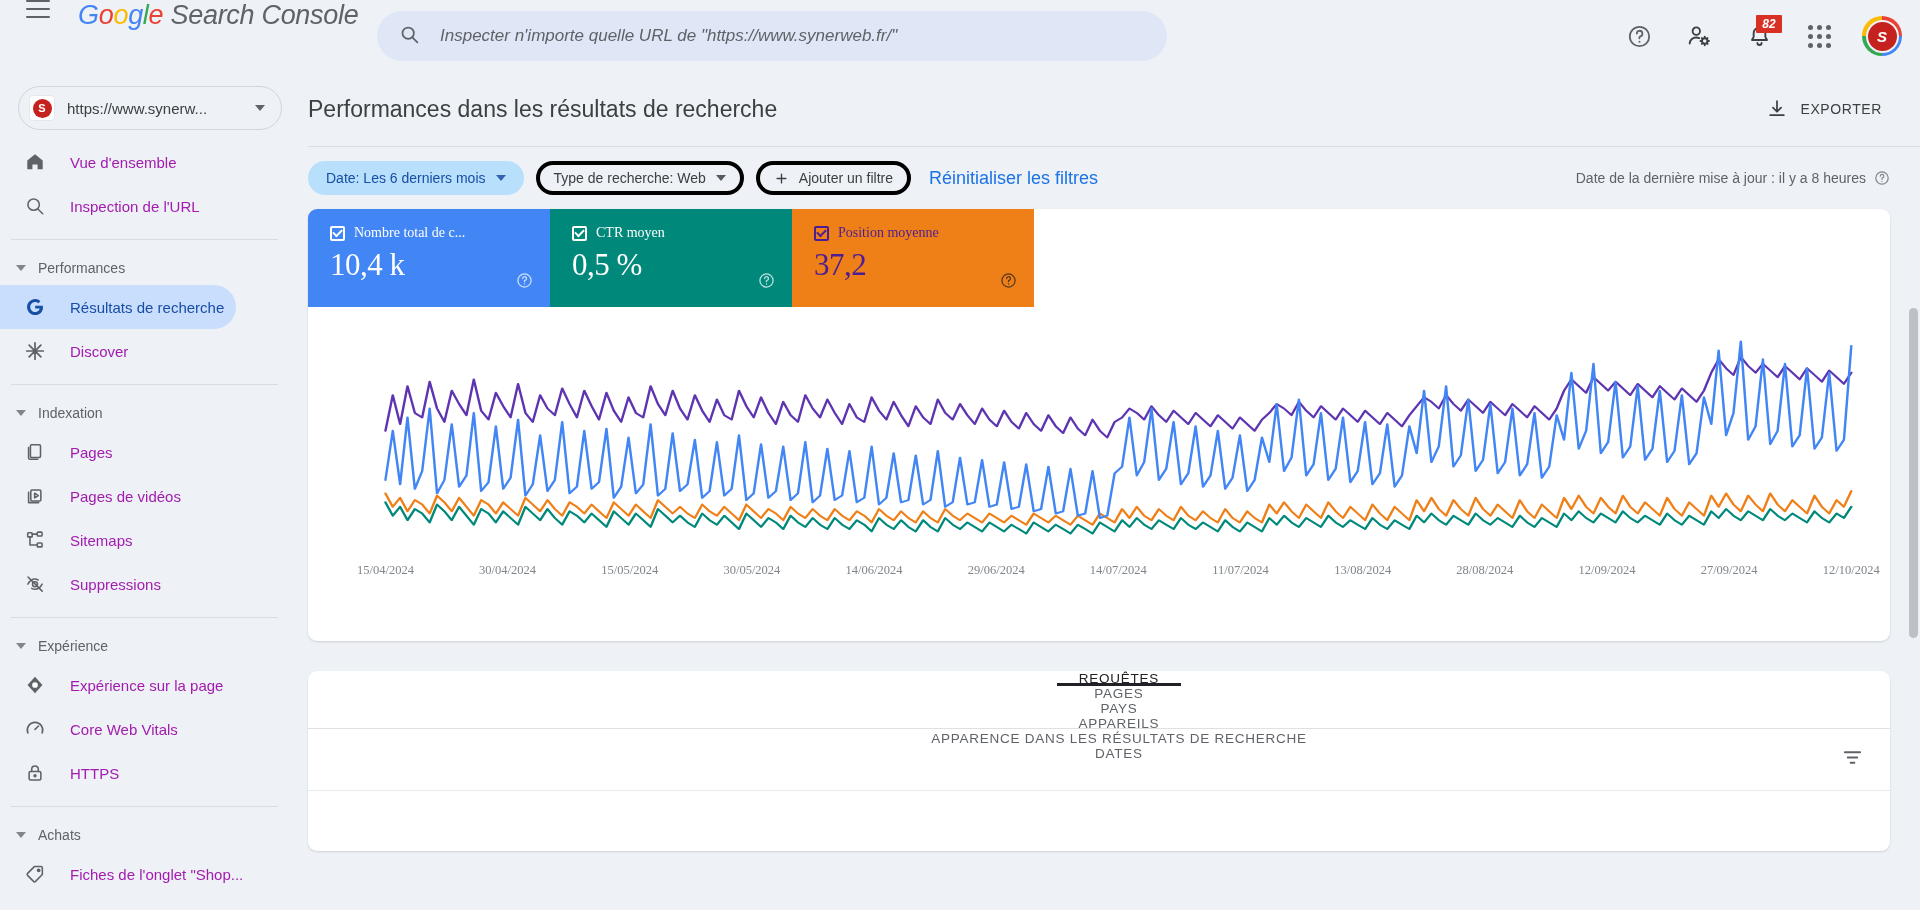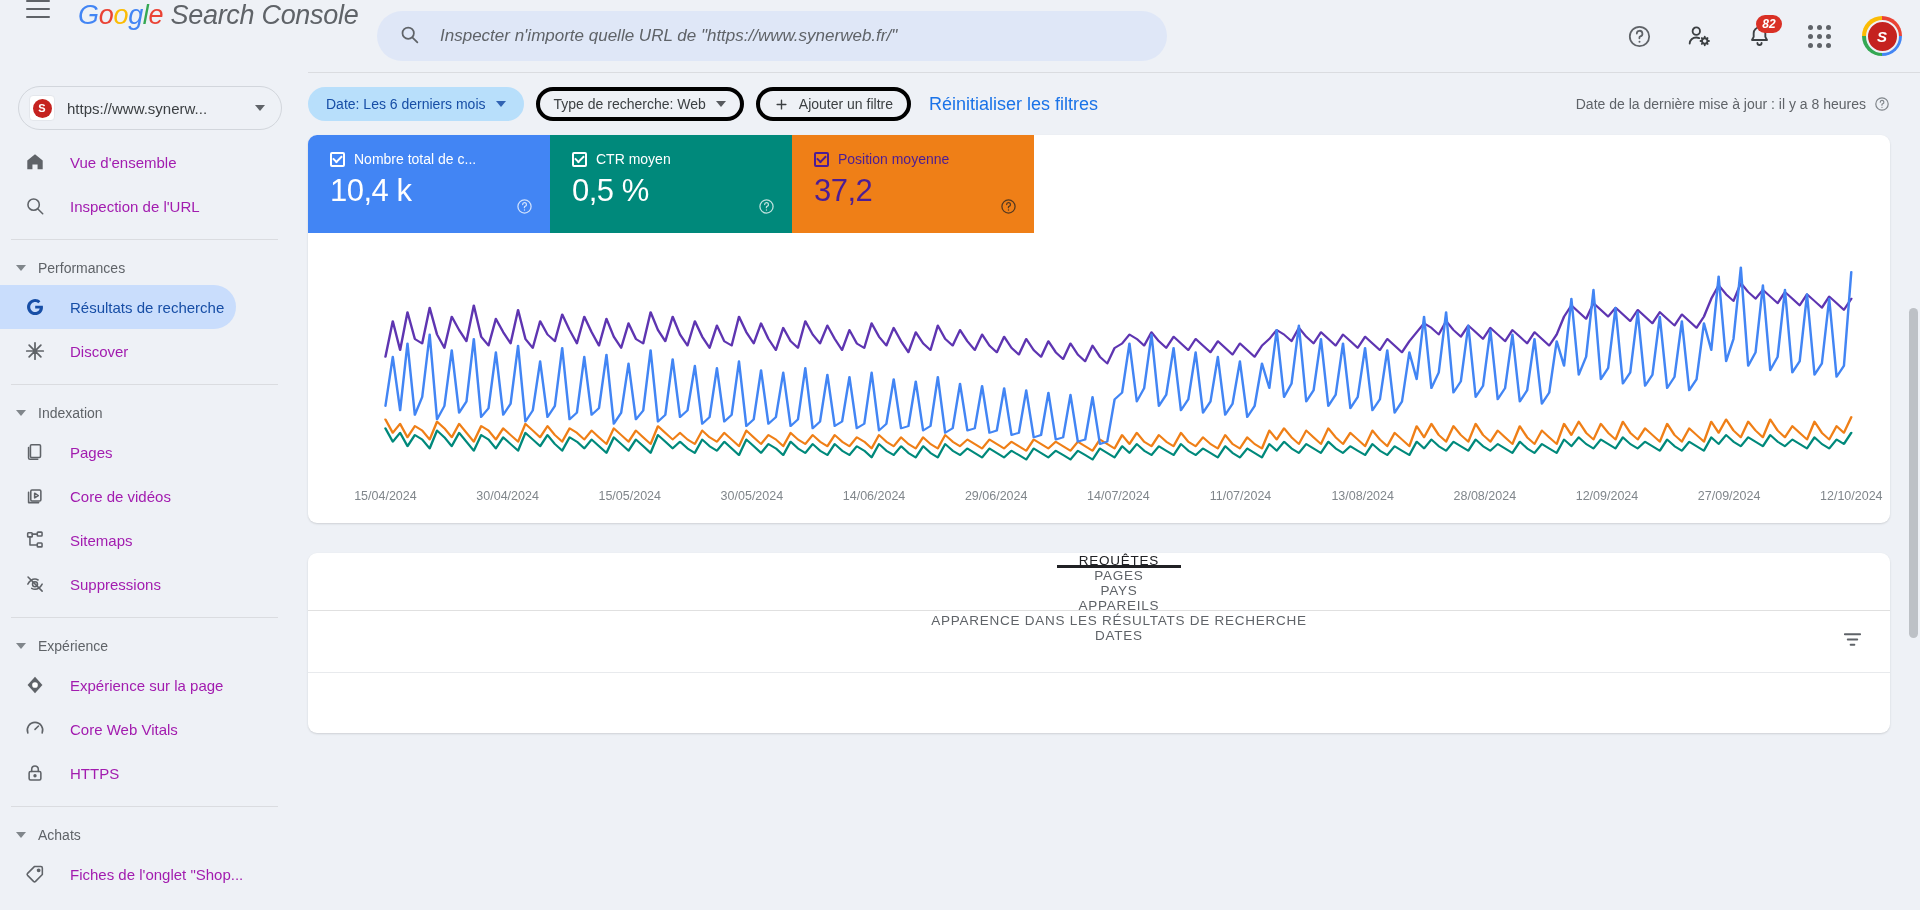--- a/index.html
+++ b/index.html
@@ -36,21 +36,21 @@
     display: flex; align-items: center; cursor: text;
   }
   .searchbar .mag { margin-left: 22px; margin-right: 20px; flex: 0 0 auto; }
   .searchbar .ph { font-size: 17px; color: #5f6368; white-space: nowrap; }
 
   .topicons { position:absolute; right: 18px; top:0; height:72px; display:flex; align-items:center; gap: 26px; }
   .ticon { width: 34px; height:34px; display:flex; align-items:center; justify-content:center; cursor:pointer; position:relative; }
   .badge {
     position: absolute; top: -4px; left: 14px;
     background: #d93025; color:#fff; font-size: 12px; font-weight:700;
-    border-radius: 9px; min-width: 26px; height: 18px;
+    border-radius: 1px; min-width: 26px; height: 18px;
     display:flex; align-items:center; justify-content:center;
     padding: 0 4px; line-height: 1;
   }
   .grid-dots { display:grid; grid-template-columns: repeat(3, 5px); gap: 4px; }
   .grid-dots i { width:5px; height:5px; background:#5f6368; border-radius:50%; display:block; }
   .avatar-ring {
     width: 40px; height: 40px; border-radius: 50%;
     background: conic-gradient(#EA4335 0deg 90deg, #4285F4 90deg 180deg, #34A853 180deg 270deg, #FBBC05 270deg 360deg);
     display:flex; align-items:center; justify-content:center; cursor:pointer;
   }
@@ -110,21 +110,21 @@
     display:flex; align-items:center; padding: 0 14px; gap:10px;
     font-size:14px; color:#3c4043; cursor:pointer; background:transparent; white-space:nowrap;
   }
   .chip.active { background:#b8dffb; border-color:#b8dffb; color:#174ea6; font-weight:500; }
   .chip .ccaret { width:0;height:0;border-left:5px solid transparent;border-right:5px solid transparent;border-top:6px solid currentColor; opacity:.85; }
   .reset-link { color:#1a73e8; font-size:18px; cursor:pointer; margin-left:6px; font-weight:400; }
   .last-update { margin-left:auto; color:#5f6368; font-size:14px; display:flex; align-items:center; gap:8px; white-space:nowrap; }
 
   
   .card { background:#fff; margin: 0 30px 0 8px; border-radius: 9px; box-shadow: 0 1px 2px rgba(60,64,67,.18); }
-  .chart-card { height: 388px; overflow:hidden; position:relative; }
+  .chart-card { height: 432px; overflow:hidden; position:relative;font-family:Liberation Serif, serif; }
   .metrics { display:flex; height: 98px; }
   .metric { width: 242px; padding: 16px 18px 0 22px; position:relative; cursor:pointer; }
   .metric-label { font-size:14px; display:flex; align-items:center; gap:9px; white-space:nowrap; overflow:hidden; }
   .mcheck { width:15px;height:15px;border:2px solid currentColor;border-radius:2px;display:flex;align-items:center;justify-content:center;flex:0 0 15px; position:relative;}
   .mcheck:after { content:""; width:7px;height:4px;border-left:2px solid currentColor;border-bottom:2px solid currentColor;transform:rotate(-45deg);margin-bottom:2px;}
   .metric-value { font-size:31px; font-weight:400; margin-top:6px; letter-spacing:-.5px; }
   .m-help { position:absolute; right:17px; bottom:14px; opacity:.75; }
 
   .plot { position:relative; height: 290px; }
   .xaxis { position:absolute; left:0; right:0; bottom: 16px; height:18px; }
@@ -275,21 +275,21 @@
         <span>Pages</span>
       </div>
       <div class="nav-item">
         <span class="ni-icon">
           <svg width="22" height="22" viewBox="0 0 24 24" fill="none" stroke="#5f6368" stroke-width="1.7" stroke-linecap="round" stroke-linejoin="round">
             <rect x="7.4" y="5.4" width="11" height="12" rx="1.3"></rect>
             <path d="m11.6 8.9 4 2.6-4 2.6z"></path>
             <path d="M5 8v11.2h11"></path>
           </svg>
         </span>
-        <span>Core de vidéos</span>
+        <span>Pages de vidéos</span>
       </div>
       <div class="nav-item">
         <span class="ni-icon">
           <svg width="22" height="22" viewBox="0 0 24 24" fill="none" stroke="#5f6368" stroke-width="1.7" stroke-linecap="round" stroke-linejoin="round">
             <rect x="4" y="4" width="5" height="4.6" rx="0.8"></rect>
             <rect x="14.5" y="3.4" width="5.2" height="4.3" rx="0.8"></rect>
             <rect x="14.5" y="15.2" width="5.2" height="4.3" rx="0.8"></rect>
             <path d="M6.5 8.6v8.8h8M9 5.6h5.5M14.5 17.4h-.2"></path>
           </svg>
         </span>
@@ -350,20 +350,30 @@
             <circle cx="16" cy="8" r="1.25" fill="#5f6368"></circle>
           </svg>
         </span>
         <span>Fiches de l'onglet "Shop...</span>
       </div>
     </div>
 </div>
 
 <div class="main">
 
+  <div class="page-head">
+    <span class="page-title">Performances dans les résultats de recherche</span>
+    <span class="export-btn">
+      <svg width="22" height="22" viewBox="0 0 24 24" fill="none" stroke="#3c4043" stroke-width="1.9">
+          <path d="M12 3.5v11.2M7.6 10.6 12 15l4.4-4.4" stroke-linecap="round" stroke-linejoin="round"></path>
+          <path d="M4.6 18.8h14.8" stroke-linecap="round"></path>
+        </svg>
+      <span>EXPORTER</span>
+    </span>
+  </div>
   <div class="head-divider"></div>
 
   <div class="filterbar">
     <span class="chip active">
       <span>Date: Les 6 derniers mois</span>
       <span class="ccaret"></span>
     </span>
     <span class="chip">
       <span>Type de recherche: Web</span>
       <span class="ccaret"></span>

